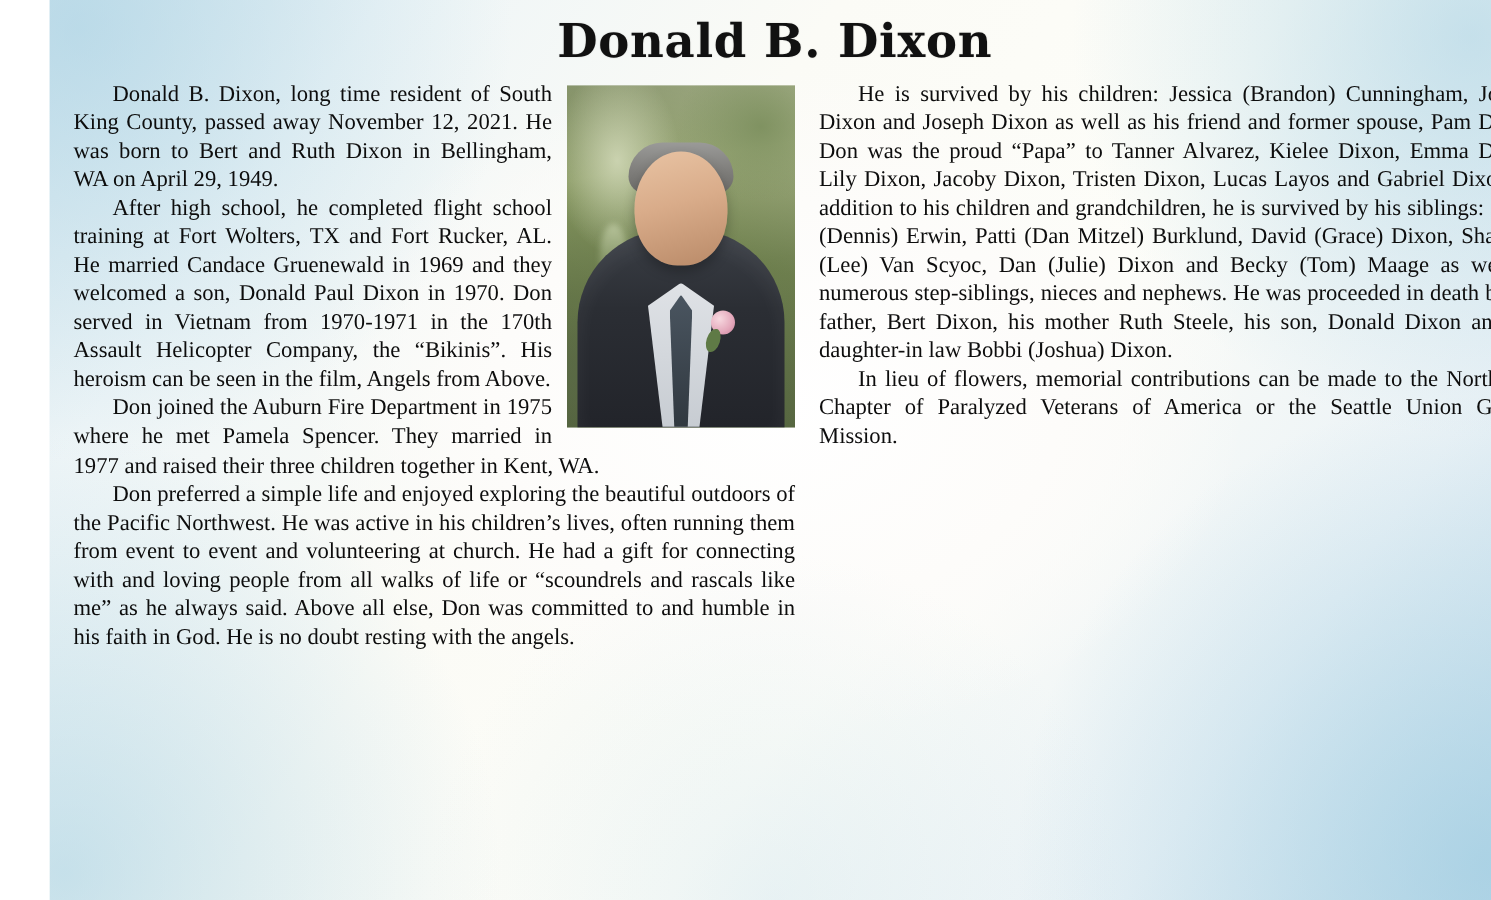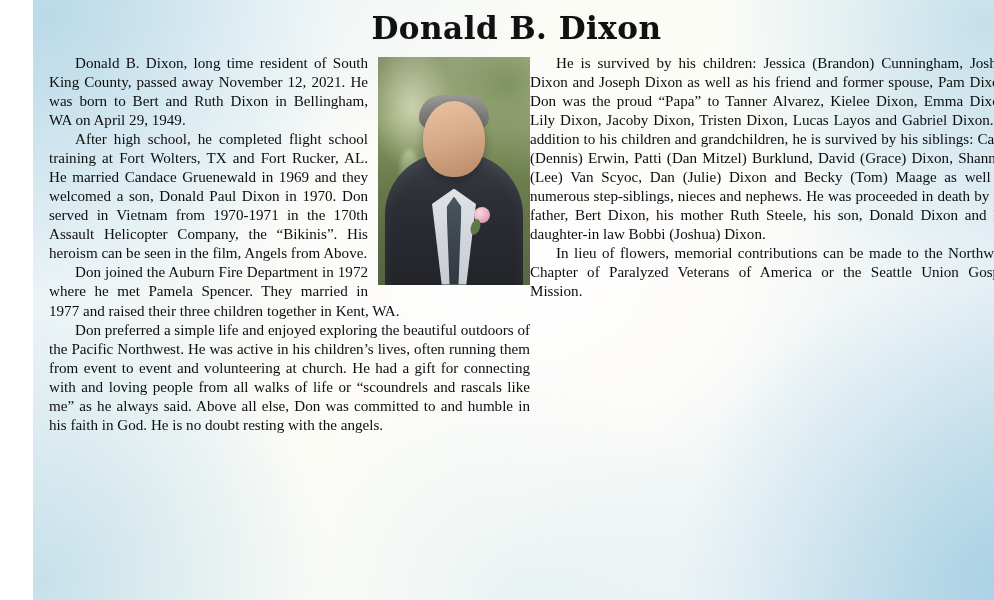--- a/index.html
+++ b/index.html
@@ -49,20 +49,21 @@
     font-weight: bold;
     font-size: 31px;
     letter-spacing: 0.5px;
     color: #111111;
     margin: 2px 0 9px 0;
     line-height: 1.05;
     text-shadow: 0 0 1px rgba(0,0,0,0.2);
   }
   .columns {
     display: flex;
+    gap: 16px;
     align-items: flex-start;
   }
   .col {
     width: 481px;
     flex: 0 0 481px;
   }
   .obit-text {
     font-size: 15.1px;
     line-height: 1.265;
     color: #0d0d0d;
@@ -193,21 +194,21 @@
             <div class="leaf"></div>
             <div class="figure"></div>
             <div class="shirt"></div>
             <div class="tie"></div>
             <div class="hair"></div>
             <div class="head"></div>
             <div class="flower"></div>
           </div>
           <p>Donald B. Dixon, long time resident of South King County, passed away November 12, 2021. He was born to Bert and Ruth Dixon in Bellingham, WA on April 29, 1949.</p>
           <p>After high school, he completed flight school training at Fort Wolters, TX and Fort Rucker, AL. He married Candace Gruenewald in 1969 and they welcomed a son, Donald Paul Dixon in 1970. Don served in Vietnam from 1970-1971 in the 170th Assault Helicopter Company, the “Bikinis”. His heroism can be seen in the film, Angels from Above.</p>
-          <p>Don joined the Auburn Fire Department in 1972 where he met Pamela Spencer. They married in 1977 and raised their three children together in Kent, WA.</p>
+          <p>Don joined the Auburn Fire Department in 1975 where he met Pamela Spencer. They married in 1977 and raised their three children together in Kent, WA.</p>
           <p>Don preferred a simple life and enjoyed exploring the beautiful outdoors of the Pacific Northwest. He was active in his children’s lives, often running them from event to event and volunteering at church. He had a gift for connecting with and loving people from all walks of life or “scoundrels and rascals like me” as he always said. Above all else, Don was committed to and humble in his faith in God. He is no doubt resting with the angels.</p>
         </div>
       </div>
 
       <div class="col">
         <div class="obit-text">
           <p>He is survived by his children: Jessica (Brandon) Cunningham, Joshua Dixon and Joseph Dixon as well as his friend and former spouse, Pam Dixon. Don was the proud “Papa” to Tanner Alvarez, Kielee Dixon, Emma Dixon, Lily Dixon, Jacoby Dixon, Tristen Dixon, Lucas Layos and Gabriel Dixon. In addition to his children and grandchildren, he is survived by his siblings: Carol (Dennis) Erwin, Patti (Dan Mitzel) Burklund, David (Grace) Dixon, Shannon (Lee) Van Scyoc, Dan (Julie) Dixon and Becky (Tom) Maage as well as numerous step-siblings, nieces and nephews. He was proceeded in death by his father, Bert Dixon, his mother Ruth Steele, his son, Donald Dixon and his daughter-in law Bobbi (Joshua) Dixon.</p>
           <p>In lieu of flowers, memorial contributions can be made to the Northwest Chapter of Paralyzed Veterans of America or the Seattle Union Gospel Mission.</p>
         </div>
       </div>

